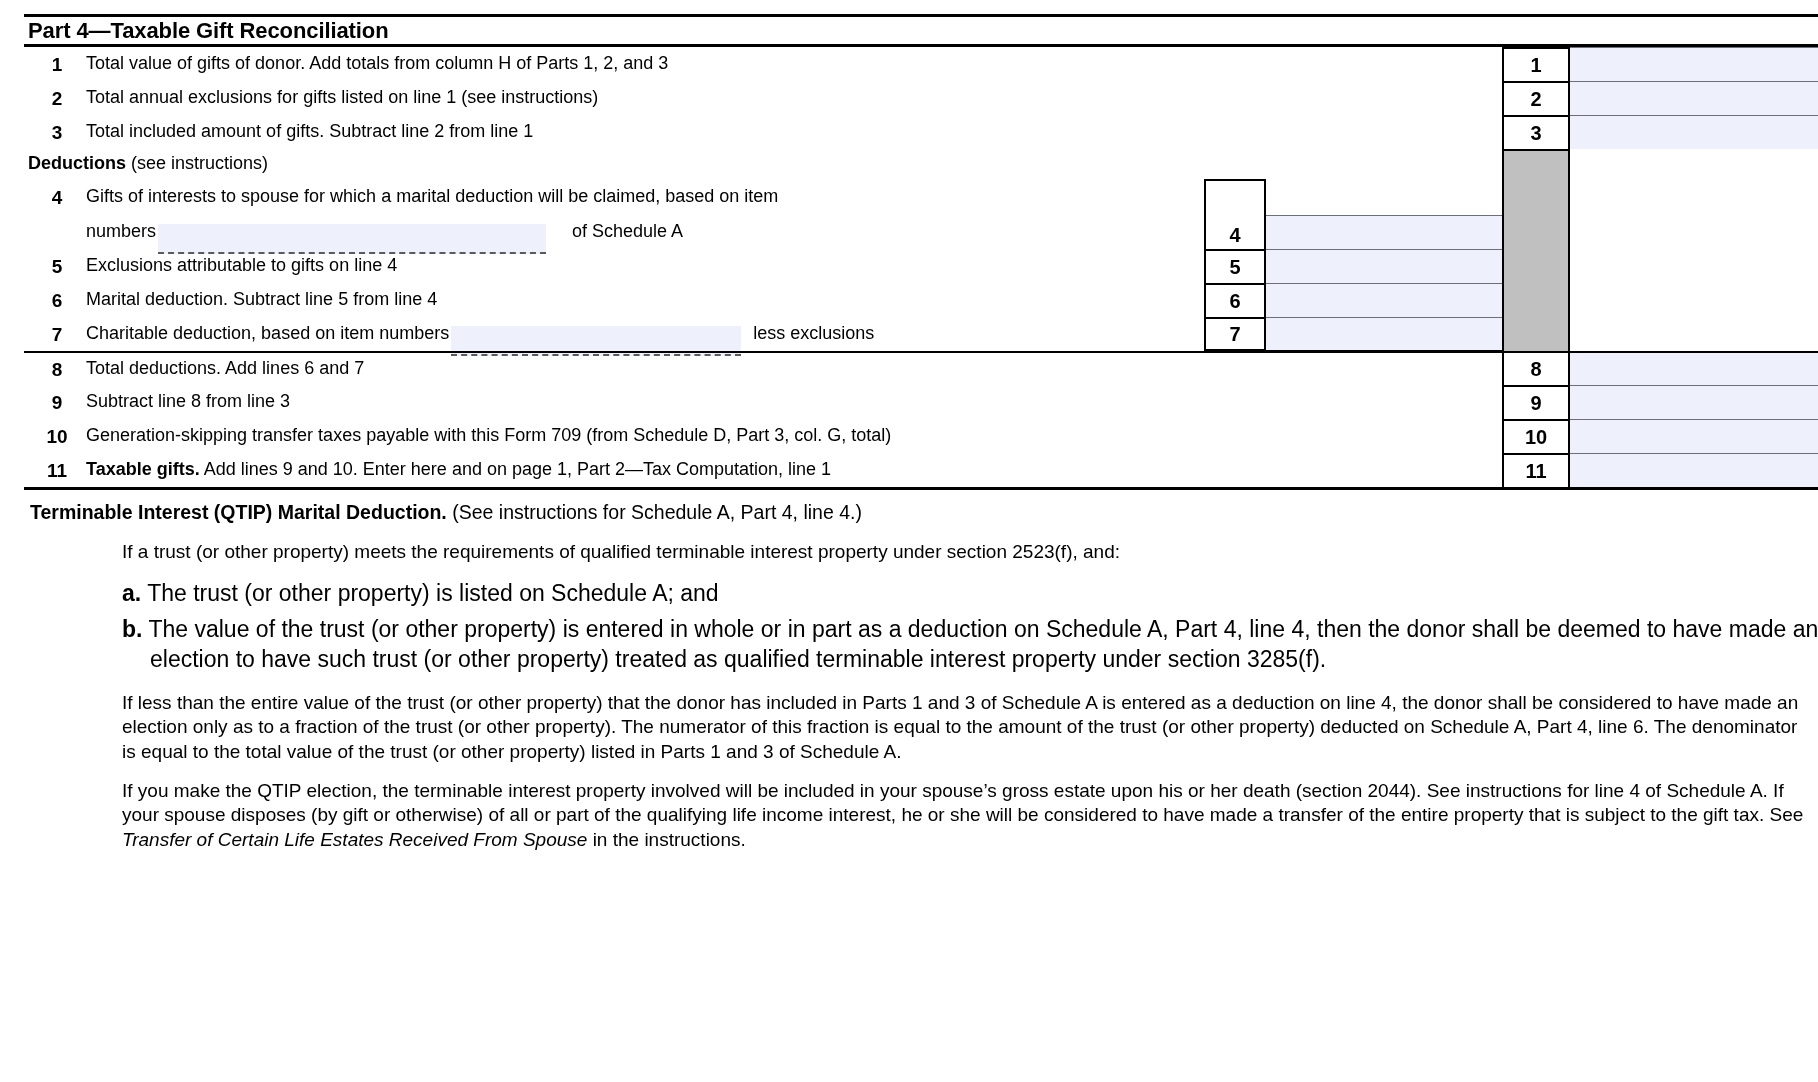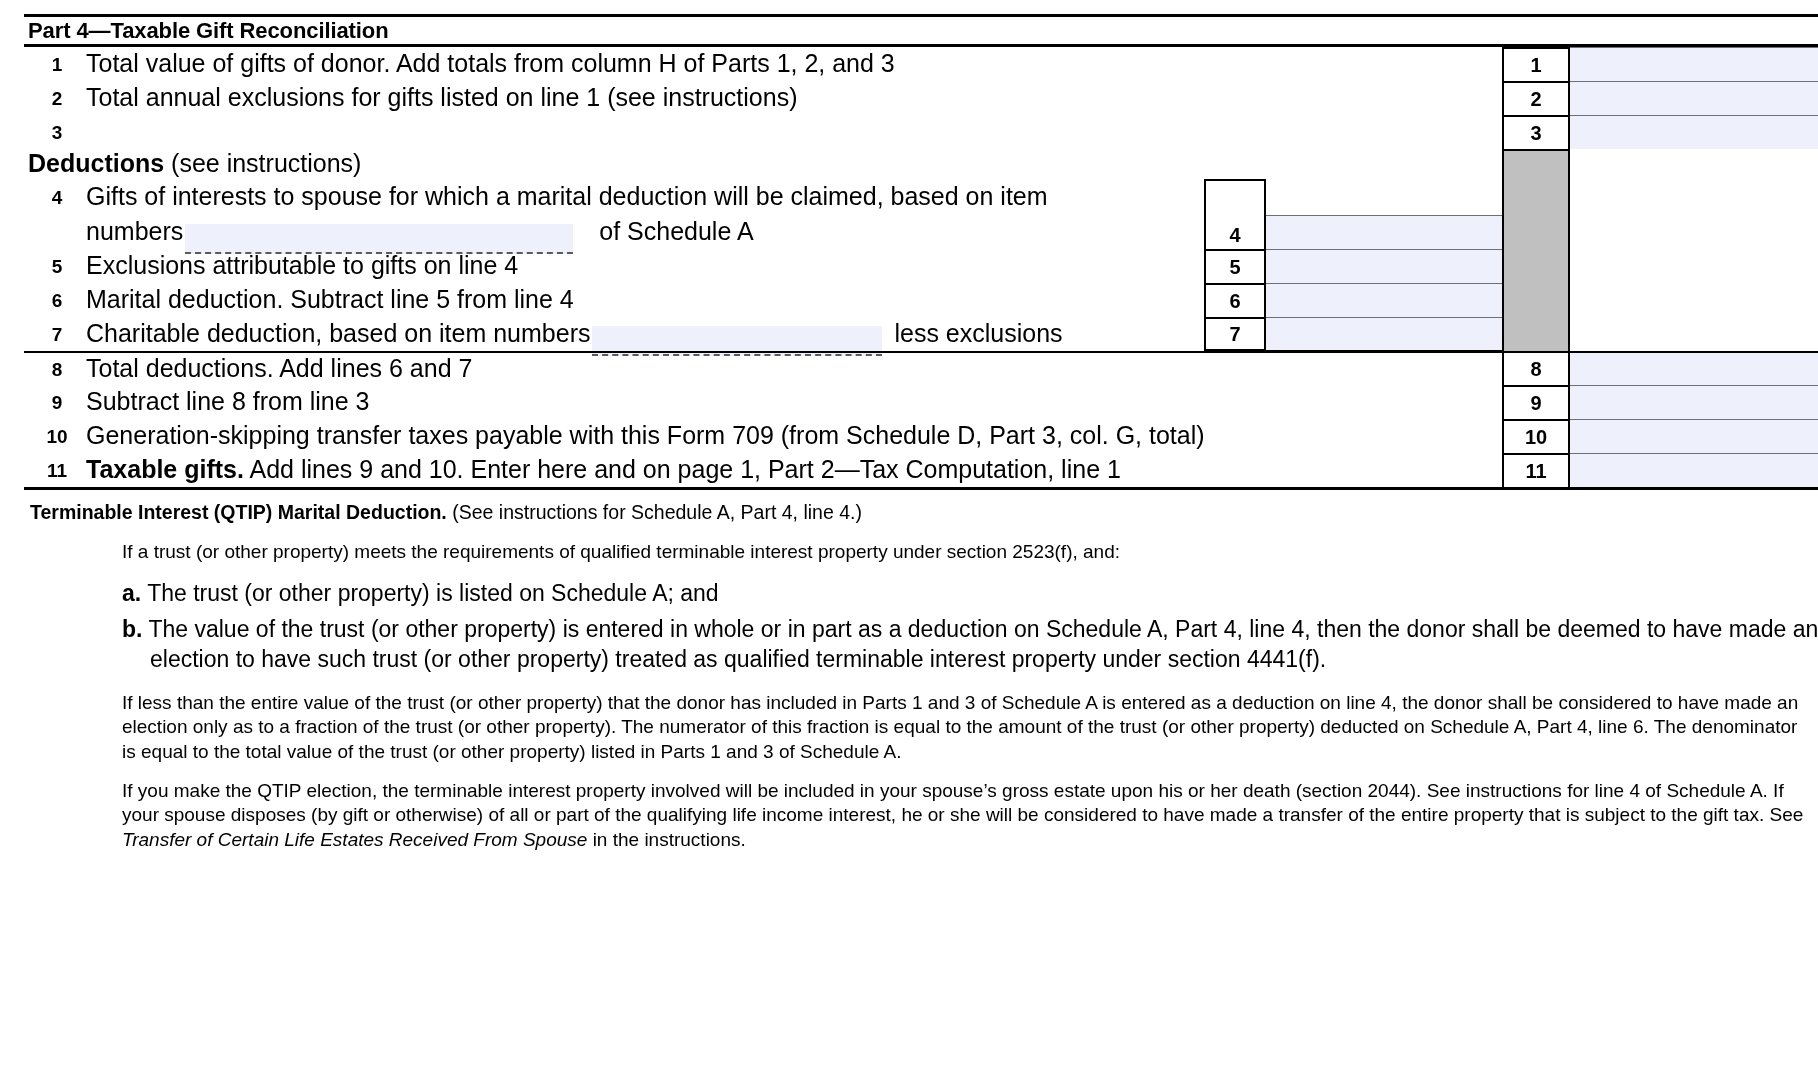--- a/index.html
+++ b/index.html
@@ -73,21 +73,21 @@
   }
   .lineno {
     width: 58px;
     flex: 0 0 58px;
     text-align: center;
     font-size: 19px;
     font-weight: bold;
     line-height: 1;
   }
   .desc-text {
-    font-size: 25px;
+    font-size: 18px;
     line-height: 1.18;
     white-space: nowrap;
   }
 
   
   .leader {
     flex: 1 1 auto;
     min-width: 0;
     height: 1px;
     margin: 0 10px 2px 10px;
@@ -237,20 +237,21 @@
         <span class="desc-text">Total annual exclusions for gifts listed on line 1 (see instructions)</span>
         <span class="leader"></span>
       </div>
       <div class="numbox">2</div>
       <div class="amount"></div>
     </div>
 
     <div class="row" style="height:34px;">
       <div class="desc-cell">
         <span class="lineno">3</span>
+        <span class="desc-text">Total included amount of gifts. Subtract line 2 from line 1</span>
         <span class="leader"></span>
       </div>
       <div class="numbox">3</div>
       <div class="amount"></div>
     </div>
 
     <div class="row" style="height:30px;">
       <div class="desc-cell" style="padding-left:4px;">
         <span class="desc-text">
           <b>Deductions</b><span> (see instructions)</span>
@@ -378,21 +379,21 @@
 
       <p class="para">If a trust (or other property) meets the requirements of qualified terminable interest property under section 2523(f), and:</p>
 
       <div class="list-block">
         <p class="sub-item">
           <b>a.</b>
           <span>The trust (or other property) is listed on Schedule A; and</span>
         </p>
         <p class="sub-item">
           <b>b.</b>
-          <span>The value of the trust (or other property) is entered in whole or in part as a deduction on Schedule A, Part 4, line 4, then the donor shall be deemed to have made an election to have such trust (or other property) treated as qualified terminable interest property under section 4441(f).</span>
+          <span>The value of the trust (or other property) is entered in whole or in part as a deduction on Schedule A, Part 4, line 4, then the donor shall be deemed to have made an election to have such trust (or other property) treated as qualified terminable interest property under section 3285(f).</span>
         </p>
       </div>
 
       <p class="para">If less than the entire value of the trust (or other property) that the donor has included in Parts 1 and 3 of Schedule A is entered as a deduction on line 4, the donor shall be considered to have made an election only as to a fraction of the trust (or other property). The numerator of this fraction is equal to the amount of the trust (or other property) deducted on Schedule A, Part 4, line 6. The denominator is equal to the total value of the trust (or other property) listed in Parts 1 and 3 of Schedule A.</p>
 
       <p class="para last">
         <span>If you make the QTIP election, the terminable interest property involved will be included in your spouse’s gross estate upon his or her death (section 2044). See instructions for line 4 of Schedule A. If your spouse disposes (by gift or otherwise) of all or part of the qualifying life income interest, he or she will be considered to have made a transfer of the entire property that is subject to the gift tax. See </span><i>Transfer of Certain Life Estates Received From Spouse</i><span> in the instructions.</span>
       </p>
 
     </div>

